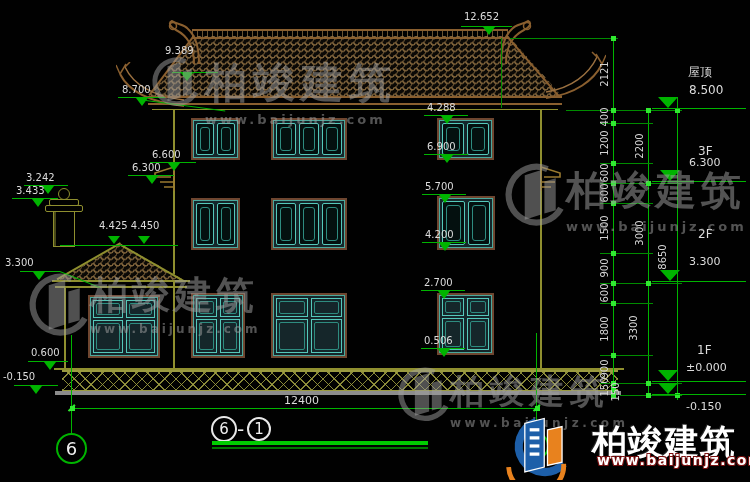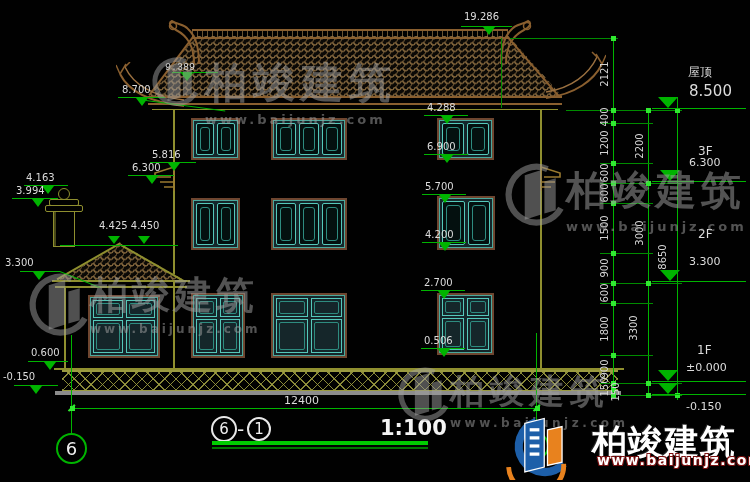--- a/index.html
+++ b/index.html
@@ -197,42 +197,42 @@
   <div class="tk" style="left:537px;top:408px;"></div>
   <div class="lbl" style="left:284px;top:395px;font-size:11px;">12400</div>
 
   <div class="circ axis-circ" style="left:56px;top:433px;width:31px;height:31px;">
     <span>6</span>
   </div>
   <div class="circ axis-circ" style="left:519px;top:431px;width:30px;height:30px;z-index:1;">
     <span>1</span>
   </div>
 
-  <div class="lbl" style="left:165px;top:63px;font-family:Liberation Mono, monospace;">9.389</div>
+  <div class="lbl" style="left:165px;top:46px;">9.389</div>
   <div class="gl" style="left:172px;top:72px;width:46px;"></div>
   <div class="tri" style="left:181px;top:73px;"></div>
 
   <div class="lbl" style="left:122px;top:85px;">8.700</div>
   <div class="gl" style="left:118px;top:97px;width:47px;"></div>
   <div class="tri" style="left:136px;top:98px;"></div>
   <div class="gl rot" style="left:146px;top:100px;width:80px;transform:rotate(7.5deg);"></div>
 
-  <div class="lbl" style="left:152px;top:150px;">5.816</div>
+  <div class="lbl" style="left:152px;top:150px;">6.600</div>
   <div class="gl" style="left:150px;top:162px;width:46px;"></div>
   <div class="tri" style="left:168px;top:163px;"></div>
 
   <div class="lbl" style="left:132px;top:163px;">6.300</div>
   <div class="gl" style="left:128px;top:175px;width:46px;"></div>
   <div class="tri" style="left:146px;top:176px;"></div>
 
-  <div class="lbl" style="left:26px;top:173px;">4.163</div>
+  <div class="lbl" style="left:26px;top:173px;">3.242</div>
   <div class="gl" style="left:24px;top:185px;width:44px;"></div>
   <div class="tri" style="left:42px;top:186px;"></div>
 
-  <div class="lbl" style="left:16px;top:186px;">3.994</div>
+  <div class="lbl" style="left:16px;top:186px;">3.433</div>
   <div class="gl" style="left:12px;top:198px;width:46px;"></div>
   <div class="tri" style="left:32px;top:199px;"></div>
 
   <div class="lbl" style="left:99px;top:221px;">4.425 4.450</div>
   <div class="gl" style="left:60px;top:245px;width:118px;"></div>
   <div class="tri" style="left:108px;top:236px;"></div>
   <div class="tri" style="left:138px;top:236px;"></div>
 
   <div class="lbl" style="left:5px;top:258px;">3.300</div>
   <div class="gl" style="left:20px;top:271px;width:40px;"></div>
@@ -240,21 +240,21 @@
   <div class="gl rot" style="left:60px;top:271px;width:43px;transform:rotate(21.8deg);"></div>
 
   <div class="lbl" style="left:31px;top:348px;">0.600</div>
   <div class="gl" style="left:28px;top:361px;width:40px;"></div>
   <div class="tri" style="left:44px;top:362px;"></div>
 
   <div class="lbl" style="left:3px;top:372px;">-0.150</div>
   <div class="gl" style="left:14px;top:385px;width:44px;"></div>
   <div class="tri" style="left:30px;top:386px;"></div>
 
-  <div class="lbl" style="left:464px;top:12px;">19.286</div>
+  <div class="lbl" style="left:464px;top:12px;">12.652</div>
   <div class="gl" style="left:461px;top:26px;width:51px;"></div>
   <div class="tri" style="left:483px;top:27px;"></div>
   <div class="ext" style="left:501px;top:38px;width:1px;height:70px;"></div>
 
   <div class="lbl" style="left:427px;top:103px;">4.288</div>
   <div class="gl" style="left:424px;top:115px;width:44px;"></div>
   <div class="tri" style="left:441px;top:116px;"></div>
 
   <div class="lbl" style="left:427px;top:142px;">6.900</div>
   <div class="gl" style="left:424px;top:154px;width:44px;"></div>
@@ -327,21 +327,21 @@
   <div class="vlbl" style="left:605px;top:369px;">900</div>
   <div class="vlbl" style="left:605px;top:387px;">150</div>
   <div class="vlbl" style="left:616px;top:392px;">150</div>
 
   <div class="vlbl" style="left:640px;top:146px;">2200</div>
   <div class="vlbl" style="left:640px;top:233px;">3000</div>
   <div class="vlbl" style="left:634px;top:328px;">3300</div>
   <div class="vlbl" style="left:663px;top:257px;">8650</div>
 
   <div class="lbl" style="left:688px;top:66px;font-size:12px;">屋顶</div>
-  <div class="lbl" style="left:689px;top:84px;font-size:15px;">8.500</div>
+  <div class="lbl" style="left:689px;top:84px;font-size:12px;">8.500</div>
   <div class="gl" style="left:652px;top:108px;width:94px;"></div>
   <div class="tri big" style="left:658px;top:97px;"></div>
 
   <div class="lbl" style="left:698px;top:145px;font-size:12px;">3F</div>
   <div class="lbl" style="left:689px;top:157px;font-size:11px;">6.300</div>
   <div class="gl" style="left:652px;top:181px;width:94px;"></div>
   <div class="tri big" style="left:660px;top:170px;"></div>
 
   <div class="lbl" style="left:698px;top:228px;font-size:12px;">2F</div>
   <div class="lbl" style="left:689px;top:256px;font-size:11px;">3.300</div>
@@ -397,21 +397,20 @@
     <span class="en" style="font-size:12px;margin-top:1px;letter-spacing:3.5px;">www.baijunjz.com</span>
   </div>
 
   <div class="circ title-circ" style="left:211px;top:416px;width:26px;height:26px;">
     <span>6</span>
   </div>
   <div class="lbl" style="left:237px;top:419px;font-size:20px;color:#f0f0f0;">-</div>
   <div class="circ title-circ" style="left:247px;top:417px;width:24px;height:24px;">
     <span>1</span>
   </div>
-  <div style="position:absolute;left:380px;top:416px;color:#f4f4f4;font-size:21px;font-weight:bold;">1:100</div>
   <div style="position:absolute;left:212px;top:441px;width:216px;height:4px;background:#00cc00;"></div>
   <div style="position:absolute;left:212px;top:447px;width:216px;height:1.5px;background:#007700;"></div>
 
   <svg style="position:absolute;left:492px;top:412px;z-index:3;" width="98" height="68" viewBox="0 0 60 42">
     <path d="M27,6 A16,16 0 1 0 44,32" fill="none" stroke="#1d5fa9" stroke-width="5"></path>
     <path d="M10,34 A16,16 0 0 0 44,32" fill="none" stroke="#e8821e" stroke-width="3"></path>
     <polygon points="20,7 32,4 32,34 20,37" fill="#1d5fa9" stroke="#fff" stroke-width="0.8"></polygon>
     <polygon points="34,11 43,9 43,31 34,33" fill="#e8821e" stroke="#fff" stroke-width="0.8"></polygon>
     <rect x="23" y="10" width="6" height="2" fill="#fff"></rect>
       <rect x="23" y="15" width="6" height="2" fill="#fff"></rect>

